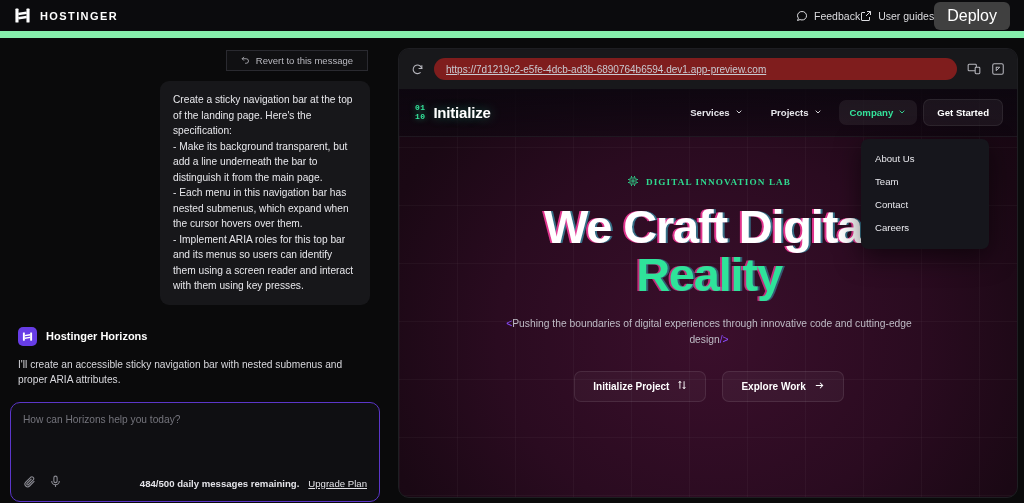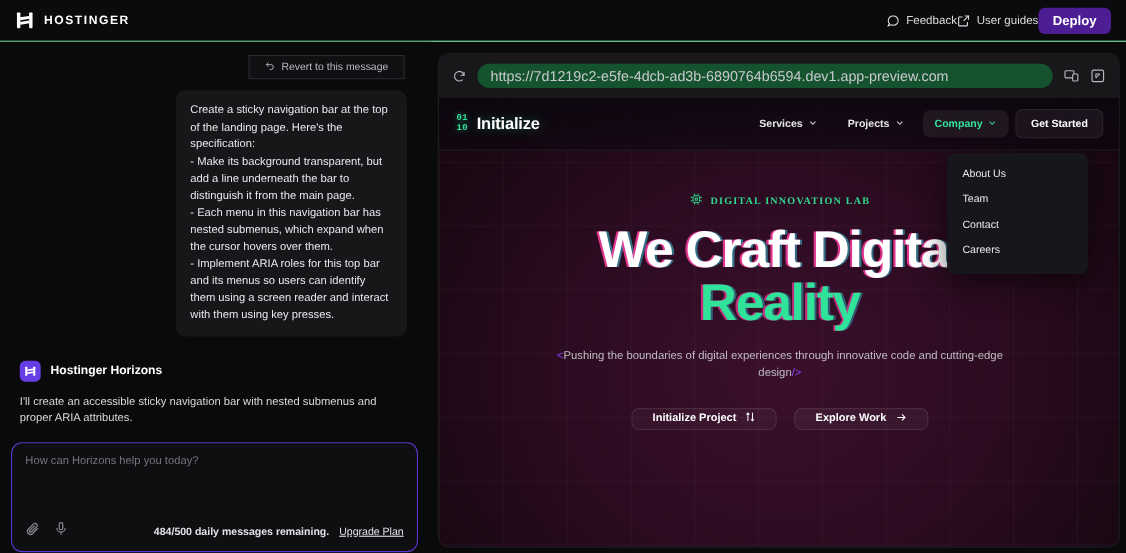--- a/index.html
+++ b/index.html
@@ -8,37 +8,37 @@
     background: #0a0a0b;
     font-family: "Liberation Sans", sans-serif;
     overflow: hidden;
   }
   .app { position: relative; width: 1024px; height: 503px; background:#0a0a0b; }
 
   
   .topbar {
     position: absolute; top:0; left:0; width:1024px; height:38px;
     background:#0b0b0d;
-    border-bottom:1px solid #86efac;
+    border-bottom:7px solid #86efac;
     display:flex; align-items:center; justify-content:space-between;
     padding: 0 14px 0 14px;
   }
   .brand { display:flex; align-items:center; gap:9px; }
   .brand-logo { width:17px; height:17px; display:block; }
   .brand-name {
     color:#ffffff; font-size:11px; font-weight:bold; letter-spacing:1.4px;
   }
   .topbar-right { display:flex; align-items:center; }
   .tb-action {
     display:flex; align-items:center; gap:6px;
     color:#dcdcdf; font-size:10.5px; cursor:pointer;
   }
   .tb-action svg { display:block; }
   .deploy-btn {
-    background:#4c1d95; color:#fff; font-size:12px; font-weight:bold;
+    background:#404040; color:#fff; font-size:16px; font-weight:normal;
     padding:6px 13px; border-radius:6px; cursor:pointer; line-height:1;
   }
 
   
   .chat {
     position:absolute; top:38px; left:0; width:392px; height:465px;
     background:#0a0a0b; overflow:hidden;
   }
   .revert-row { display:flex; justify-content:flex-end; padding:12px 24px 0 0; }
   .revert-btn {
@@ -89,23 +89,23 @@
   .preview {
     position:absolute; top:48px; left:398px; width:620px; height:450px;
     background:#141417; border-radius:11px; overflow:hidden;
     border:1px solid #1e1e22;
   }
   .pv-toolbar {
     height:40px; display:flex; align-items:center; gap:10px;
     padding:0 12px; background:#18181b;
   }
   .pv-url {
-    flex:1; height:22px; background:#14532d; border-radius:11px;
+    flex:1; height:22px; background:#7f1d1d; border-radius:11px;
     display:flex; align-items:center; padding:0 12px;
-    color:#c9c9d0; font-size:13px; overflow:hidden; white-space:nowrap;
+    color:#c9c9d0; font-size:10px; overflow:hidden; white-space:nowrap;text-decoration:underline;
   }
   .pv-icon { cursor:pointer; display:flex; align-items:center; }
 
   
   .site {
     position:relative; width:620px; height:410px;
     background:
       radial-gradient(ellipse 90% 120% at 50% 60%, #3b0f2c 0%, #2a0b20 38%, #1a0814 62%, #120610 100%);
     overflow:hidden;
   }
@@ -180,21 +180,21 @@
     text-shadow: -2px 0 0 rgba(255,60,160,.70), 2px 0 0 rgba(60,230,255,.35);
   }
   .hero-sub {
     margin-top:17px; width:420px; text-align:center;
     color:#bfbcc6; font-size:10.3px; line-height:1.6;
   }
   .hero-sub .tag { color:#8b4dff; }
   .hero-btns { margin-top:22px; display:flex; gap:16px; }
   .hero-btn {
     display:flex; align-items:center; gap:8px;
-    padding:2px 18px; border-radius:7px; cursor:pointer;
+    padding:8px 18px; border-radius:7px; cursor:pointer;
     color:#ffffff; font-size:10px; font-weight:bold;
     background:rgba(255,255,255,.045);
     border:1px solid rgba(255,255,255,.09);
   }
   .hero-btn.primary { background:rgba(255,255,255,.035); }
 </style>
 </head>
 <body>
 
 <div class="app">

